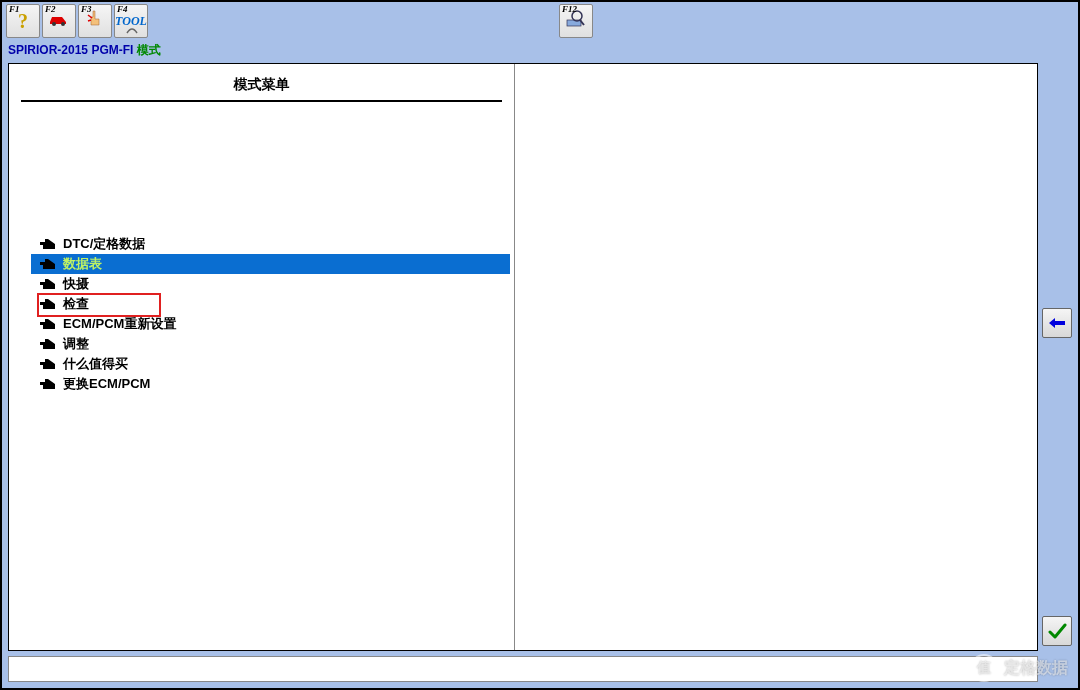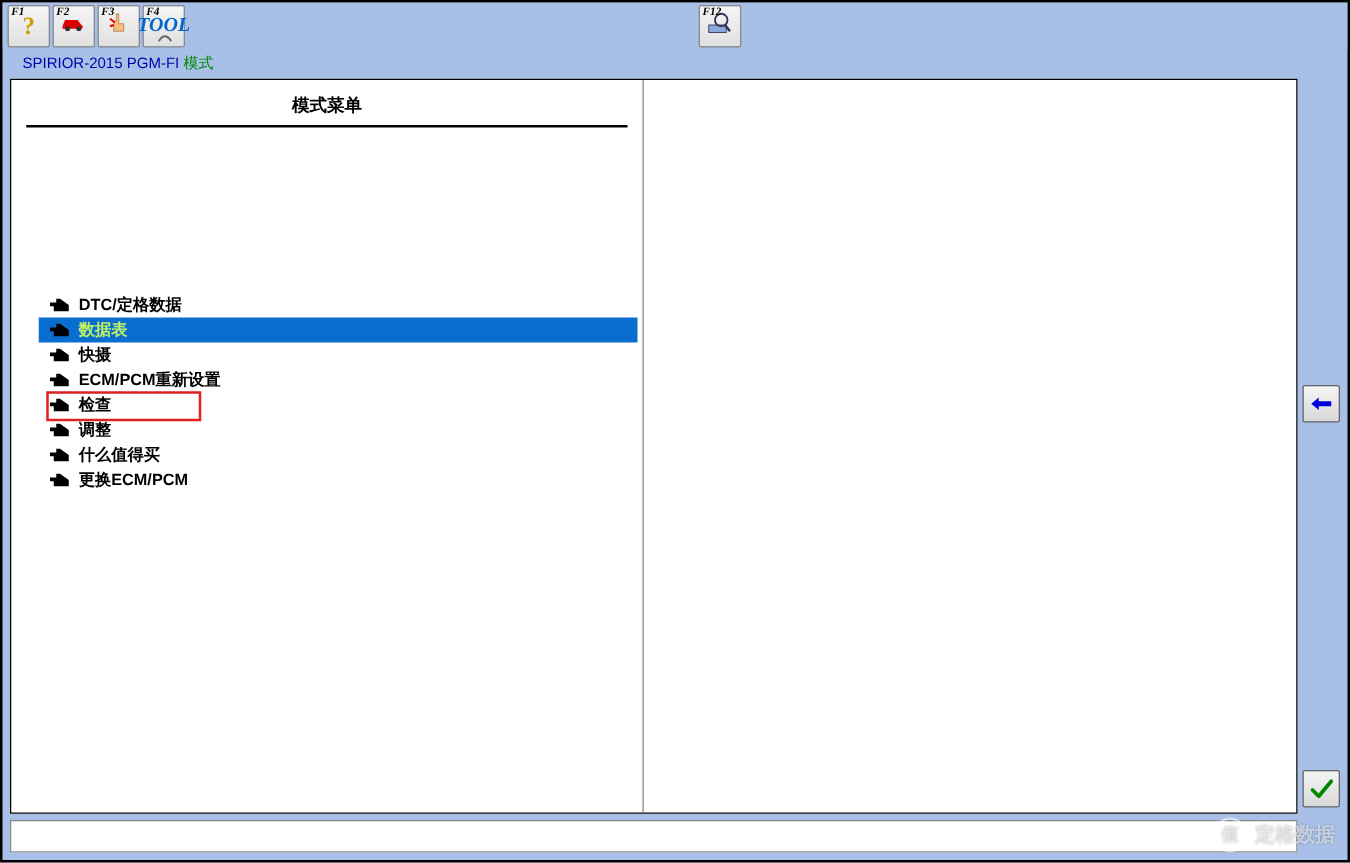--- a/index.html
+++ b/index.html
@@ -31,22 +31,22 @@
       font-size: 16px;
       font-family: Liberation Serif, serif;
     }
     .toolbar-label {
       position: absolute; top: -1px; left: 2px;
       font-size: 9px; font-style: italic; font-weight: bold;
       color: #000;
     }
     .f12-group { position: absolute; left: 557px; top: 2px; }
     .breadcrumb {
-      padding: 2px 16px;
-      font-size: 12px; font-weight: normal;
+      padding: 2px 6px;
+      font-size: 12px; font-weight: bold;
       color: #0000aa;
     }
     .breadcrumb .mode-word { color: #008800; }
     .main-area {
       position: relative;
       margin: 2px 40px 4px 6px;
       height: 588px;
       background: #fff;
       border: 1px solid #000;
       display: flex;
@@ -134,21 +134,21 @@
       width: 28px; height: 28px;
       border: 2px solid rgba(255,255,255,0.55);
       border-radius: 50%;
       display: flex; align-items: center; justify-content: center;
       margin-right: 6px;
       font-size: 14px;
     }
     .icon-help { color:#caa000; font-weight:bold; font-size:20px; }
     .icon-car { color:#d00; font-size:16px; }
     .icon-hand2 { font-size:16px; }
-    .icon-tool { color:#0066cc; font-size:16px; font-weight:bold; font-style: italic;}
+    .icon-tool { color:#0066cc; font-size:12px; font-weight:bold; font-style: italic;}
     .icon-mag { font-size:18px; }
   </style>
 </head>
 <body>
 
 <div class="toolbar">
   <div class="toolbar-btn">
     <span class="toolbar-label">F1</span>
     <span class="icon-help">?</span>
   </div>
@@ -221,35 +221,35 @@
           <span>数据表</span>
         </div>
         <div class="menu-item">
           <span class="hand-icon">
             <svg width="18" height="14" viewBox="0 0 18 14">
               <path d="M1 5 L6 5 L6 2 L9 2 L16 7 L16 12 L4 12 L4 8 L1 8 Z" fill="#000"></path>
             </svg>
           </span>
           <span>快摄</span>
         </div>
+        <div class="menu-item redbox">
+          <span class="hand-icon">
+            <svg width="18" height="14" viewBox="0 0 18 14">
+              <path d="M1 5 L6 5 L6 2 L9 2 L16 7 L16 12 L4 12 L4 8 L1 8 Z" fill="#000"></path>
+            </svg>
+          </span>
+          <span>检查</span>
+        </div>
         <div class="menu-item">
           <span class="hand-icon">
             <svg width="18" height="14" viewBox="0 0 18 14">
               <path d="M1 5 L6 5 L6 2 L9 2 L16 7 L16 12 L4 12 L4 8 L1 8 Z" fill="#000"></path>
             </svg>
           </span>
           <span>ECM/PCM重新设置</span>
-        </div>
-        <div class="menu-item redbox">
-          <span class="hand-icon">
-            <svg width="18" height="14" viewBox="0 0 18 14">
-              <path d="M1 5 L6 5 L6 2 L9 2 L16 7 L16 12 L4 12 L4 8 L1 8 Z" fill="#000"></path>
-            </svg>
-          </span>
-          <span>检查</span>
         </div>
         <div class="menu-item">
           <span class="hand-icon">
             <svg width="18" height="14" viewBox="0 0 18 14">
               <path d="M1 5 L6 5 L6 2 L9 2 L16 7 L16 12 L4 12 L4 8 L1 8 Z" fill="#000"></path>
             </svg>
           </span>
           <span>调整</span>
         </div>
         <div class="menu-item">

